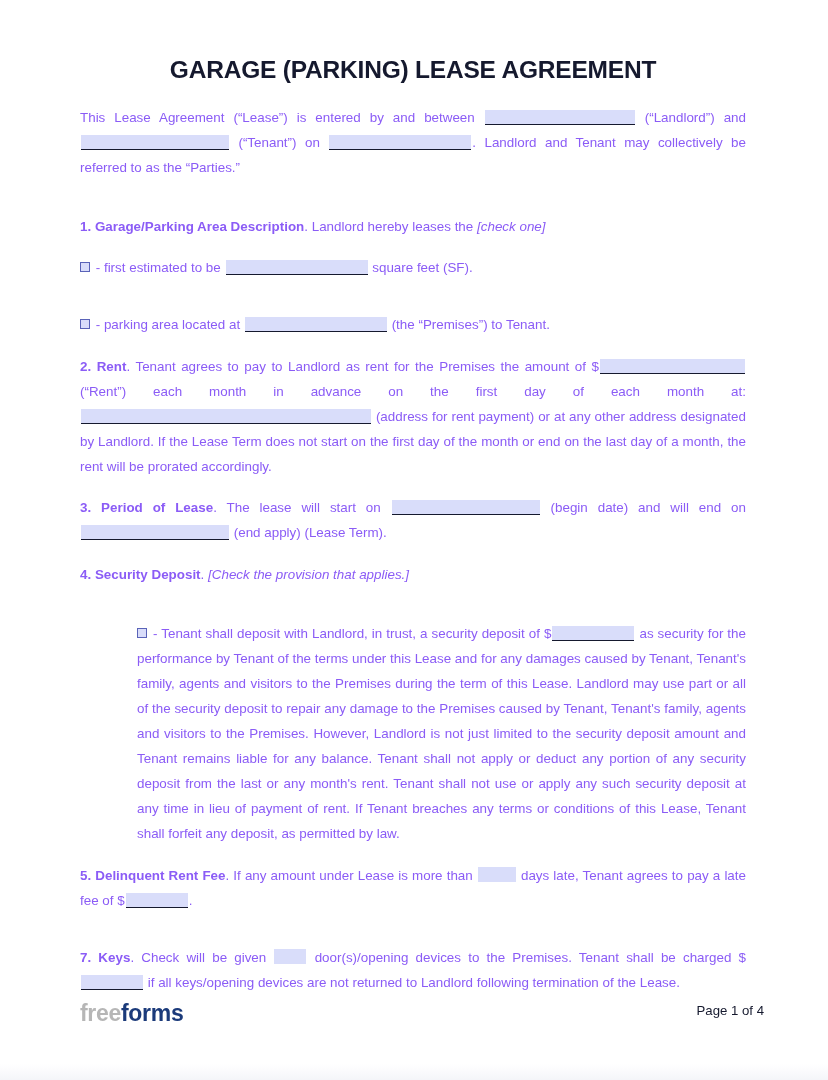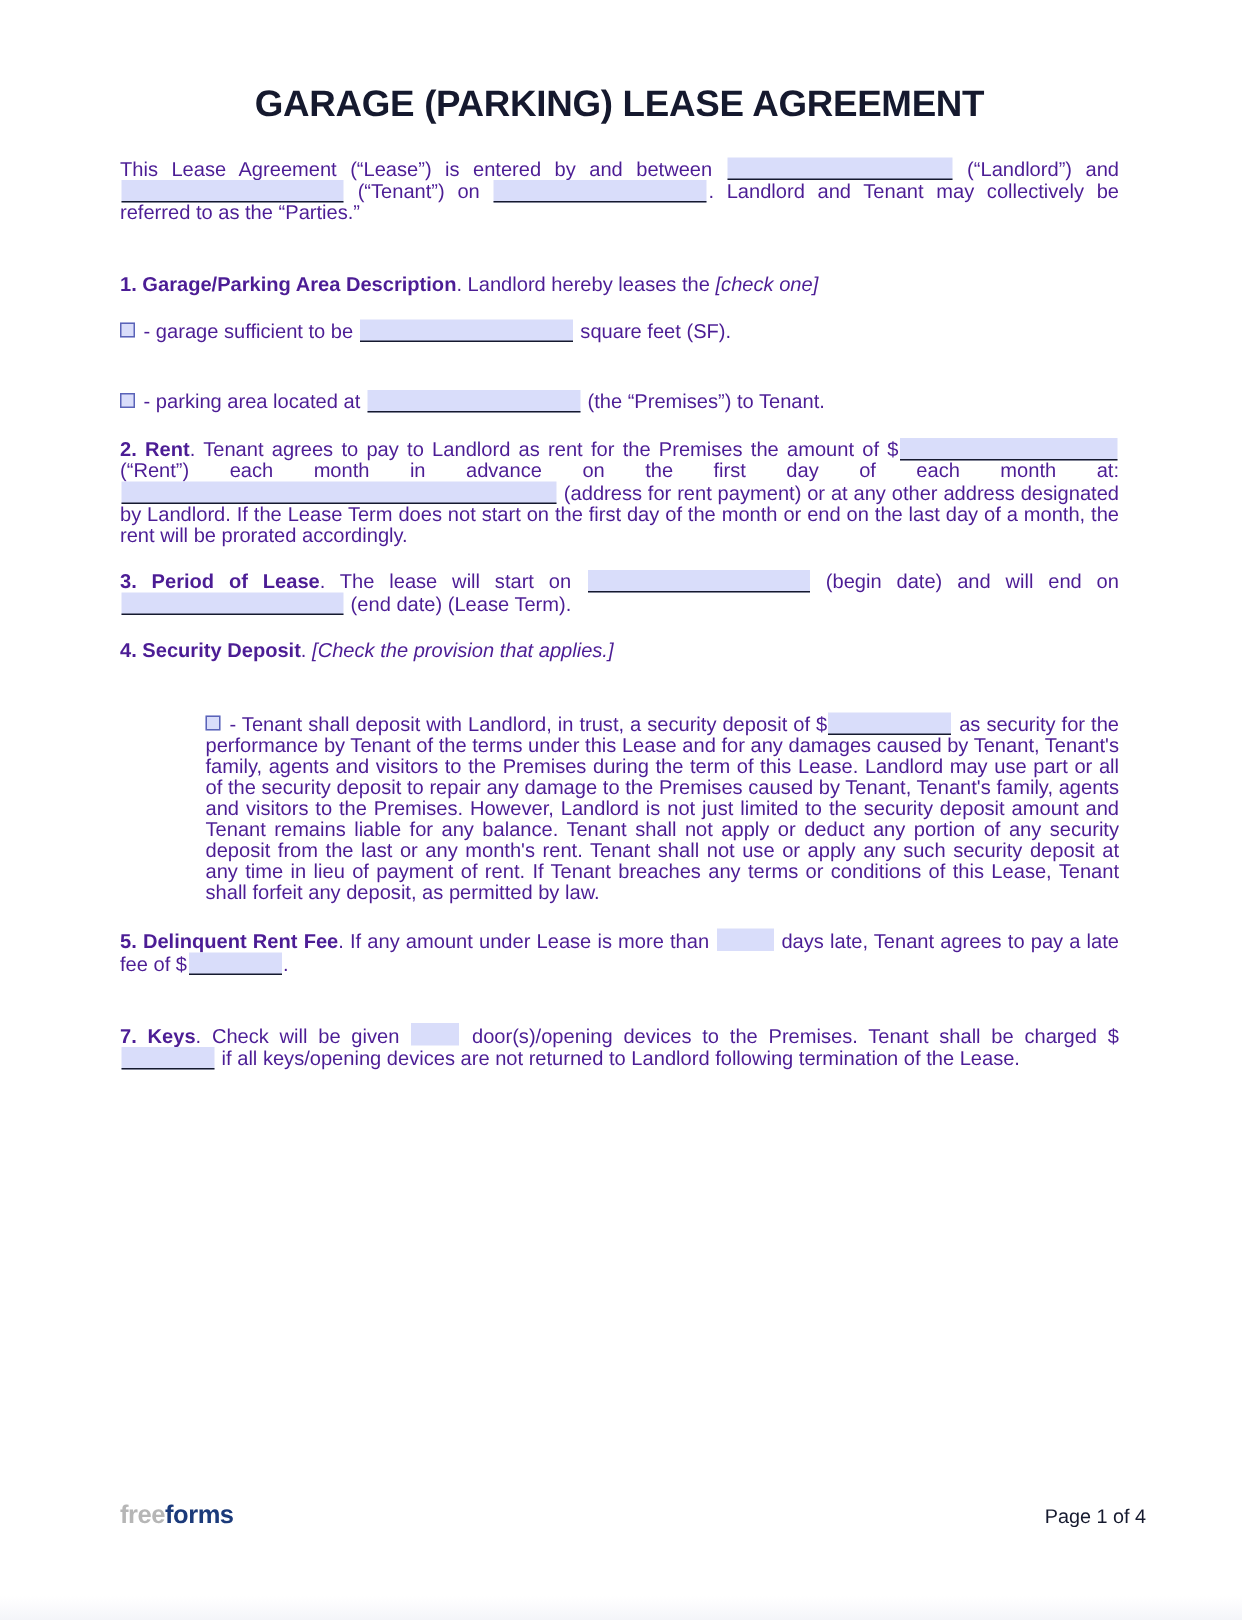--- a/index.html
+++ b/index.html
@@ -48,23 +48,23 @@
     text-align: center;
     letter-spacing: -0.2px;
     margin: 0;
     padding-top: 57px;
     color: #15192e;
     line-height: 1.1;
   }
 
   p.para {
     font-size: 13.4px;
-    line-height: 14px;
+    line-height: 25px;
     margin: 0;
-    color: #4c1d95;
+    color: #8b5cf6;
     text-align: justify;
     text-justify: inter-word;
   }
   p.para.left { text-align: left; }
 
   .sp-21 { height: 21px; }
   .sp-17 { height: 17px; }
   .sp-16 { height: 16px; }
 
   b { font-weight: bold; }
@@ -121,21 +121,21 @@
     position: absolute;
     left: 80px;
     top: 1000px;
     width: 684px;
     height: 26px;
   }
   .brand {
     position: absolute;
     left: 0;
     top: 0;
-    font-size: 17px;
+    font-size: 23px;
     font-weight: bold;
     letter-spacing: -0.3px;
   }
   .brand .free  { color: #b6b6b6; }
   .brand .forms { color: #1b3a7a; }
   .pagenum {
     position: absolute;
     right: 0;
     top: 3px;
     font-size: 13.2px;
@@ -158,36 +158,36 @@
 
     <div class="sp-17"></div>
 
 
     <div class="sp-17"></div>
 
     <p class="para left"><b>1.</b> <b>Garage/Parking Area Description</b><span>. Landlord hereby leases the</span> <i>[check one]</i></p>
 
     <div class="sp-16"></div>
 
-    <p class="para left indent-1"><span class="cb"></span> <span>- garage sufficient to be</span> <span class="blank w-sqft"></span> <span>square feet (SF).</span></p>
+    <p class="para left indent-1"><span class="cb"></span> <span>- first estimated to be</span> <span class="blank w-sqft"></span> <span>square feet (SF).</span></p>
 
     <div class="sp-16"></div>
 
 
     <div class="sp-16"></div>
 
     <p class="para left indent-1"><span class="cb"></span> <span>- parking area located at</span> <span class="blank w-parkaddr"></span> <span>(the “Premises”) to Tenant.</span></p>
 
     <div class="sp-17"></div>
 
     <p class="para"><b>2.</b> <b>Rent</b><span>. Tenant agrees to pay to Landlord as rent for the Premises the amount of $</span><span class="blank w-rent"></span> <span>(“Rent”) each month in advance on the first day of each month at:</span> <span class="blank w-rentaddr"></span> <span>(address for rent payment) or at any other address designated by Landlord. If the Lease Term does not start on the first day of the month or end on the last day of a month, the rent will be prorated accordingly.</span></p>
 
     <div class="sp-16"></div>
 
-    <p class="para"><b>3.</b> <b>Period of Lease</b><span>. The lease will start on</span> <span class="blank w-begin"></span> <span>(begin date) and will end on</span> <span class="blank w-end"></span> <span>(end date) (Lease Term).</span></p>
+    <p class="para"><b>3.</b> <b>Period of Lease</b><span>. The lease will start on</span> <span class="blank w-begin"></span> <span>(begin date) and will end on</span> <span class="blank w-end"></span> <span>(end apply) (Lease Term).</span></p>
 
     <div class="sp-17"></div>
 
     <p class="para left"><b>4.</b> <b>Security Deposit</b><span>.</span> <i>[Check the provision that applies.]</i></p>
 
     <div class="sp-17"></div>
 
 
     <div class="sp-17"></div>
 

